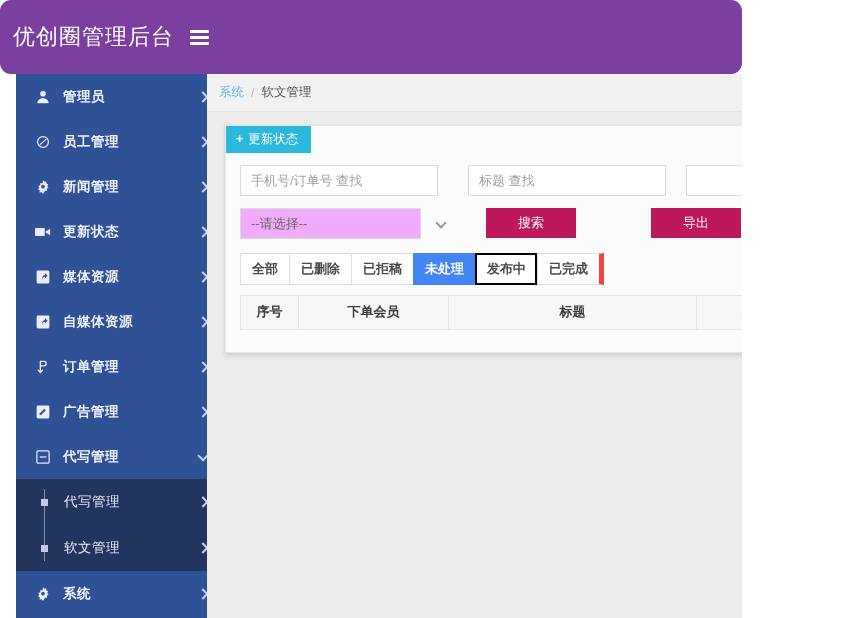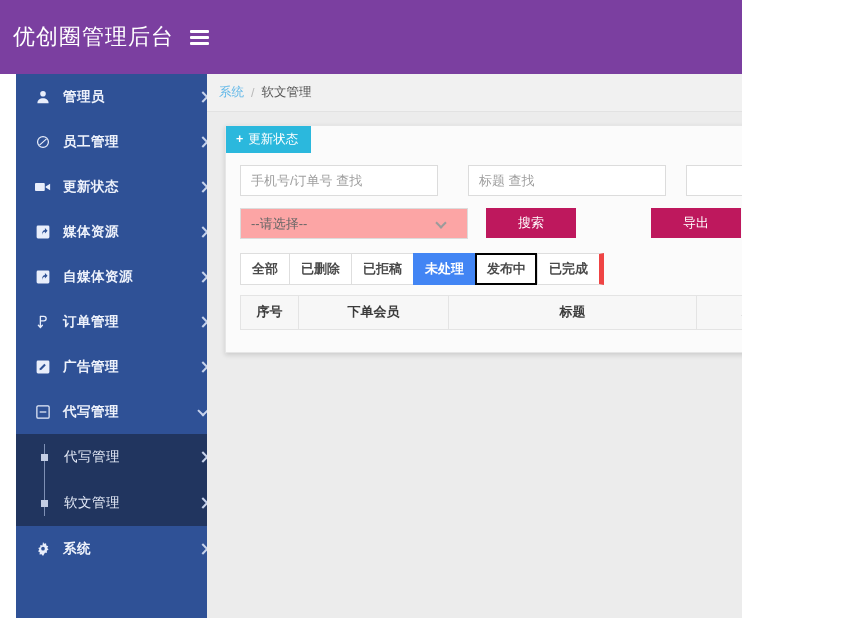--- a/index.html
+++ b/index.html
@@ -11,21 +11,21 @@
     font-size: 13px;
     color: #333;
   }
   #app { position: relative; width: 845px; height: 618px; background: #ffffff; }
 
   
   .topbar {
     position: absolute; left: 0; top: 0;
     width: 742px; height: 74px;
     background: #7b3fa0;
-    display: flex; align-items: center;
+    display: flex; align-items: center; border-radius: 11px;
   }
   .brand {
     color: #ffffff;
     font-size: 22px;
     letter-spacing: 1px;
     padding-left: 13px;
     white-space: nowrap;
     font-weight: 400;
   }
   .hamburger {
@@ -145,23 +145,23 @@
     color: #333;
     font-family: inherit;
     outline: none;
   }
   .tinput::placeholder { color: #9e9e9e; }
   .in1 { width: 216px; }
   .in2 { width: 216px; margin-left: 30px; }
   .in3 { width: 216px; margin-left: 20px; }
 
   .tselect {
-    width: 228px; height: 31px;
+    width: 181px; height: 31px;
     border: 1px solid #dcdcdc;
-    background: #fca5a5;
+    background: #f0abfc;
     padding: 0 10px;
     font-size: 13px; color: #666;
     font-family: inherit;
     appearance: none; -webkit-appearance: none;
     outline: none; cursor: pointer;
     position: relative;
   }
   .selwrap { position: relative; width: 216px; }
   .selwrap .chev {
     position: absolute; right: 11px; top: 11px;
@@ -245,20 +245,30 @@
       <span class="ico">
         <svg width="14" height="14" viewBox="0 0 16 16" fill="none" stroke="#e9eefb" stroke-width="1.4">
             <circle cx="8" cy="8" r="6.2"></circle>
             <line x1="4" y1="11.6" x2="12" y2="4.4"></line>
           </svg>
       </span>
       <span class="nav-label">员工管理</span>
       <span class="caret right"></span>
     </div>
 
+    <div class="nav-item">
+      <span class="ico">
+        <svg width="14" height="14" viewBox="0 0 16 16" fill="#e9eefb">
+            <path d="M8 0l1.2 2.1 2.3-.6.3 2.4 2.2.9-1.2 2.1 1.5 1.8-2 1.3.3 2.4-2.4-.2L8 16l-1.6-2 -2.4.2.3-2.4-2-1.3L3.8 8.9 2.6 6.8l2.2-.9.3-2.4 2.3.6z"></path>
+            <circle cx="8" cy="7.6" r="2.1" fill="#2f5196"></circle>
+          </svg>
+      </span>
+      <span class="nav-label">新闻管理</span>
+      <span class="caret right"></span>
+    </div>
 
     <div class="nav-item">
       <span class="ico">
         <svg width="16" height="12" viewBox="0 0 18 12" fill="#e9eefb">
             <rect x="0" y="1.5" width="11" height="9" rx="1"></rect>
             <path d="M12 5.3l5-3v7.4l-5-3z"></path>
           </svg>
       </span>
       <span class="nav-label">更新状态</span>
       <span class="caret right"></span>

